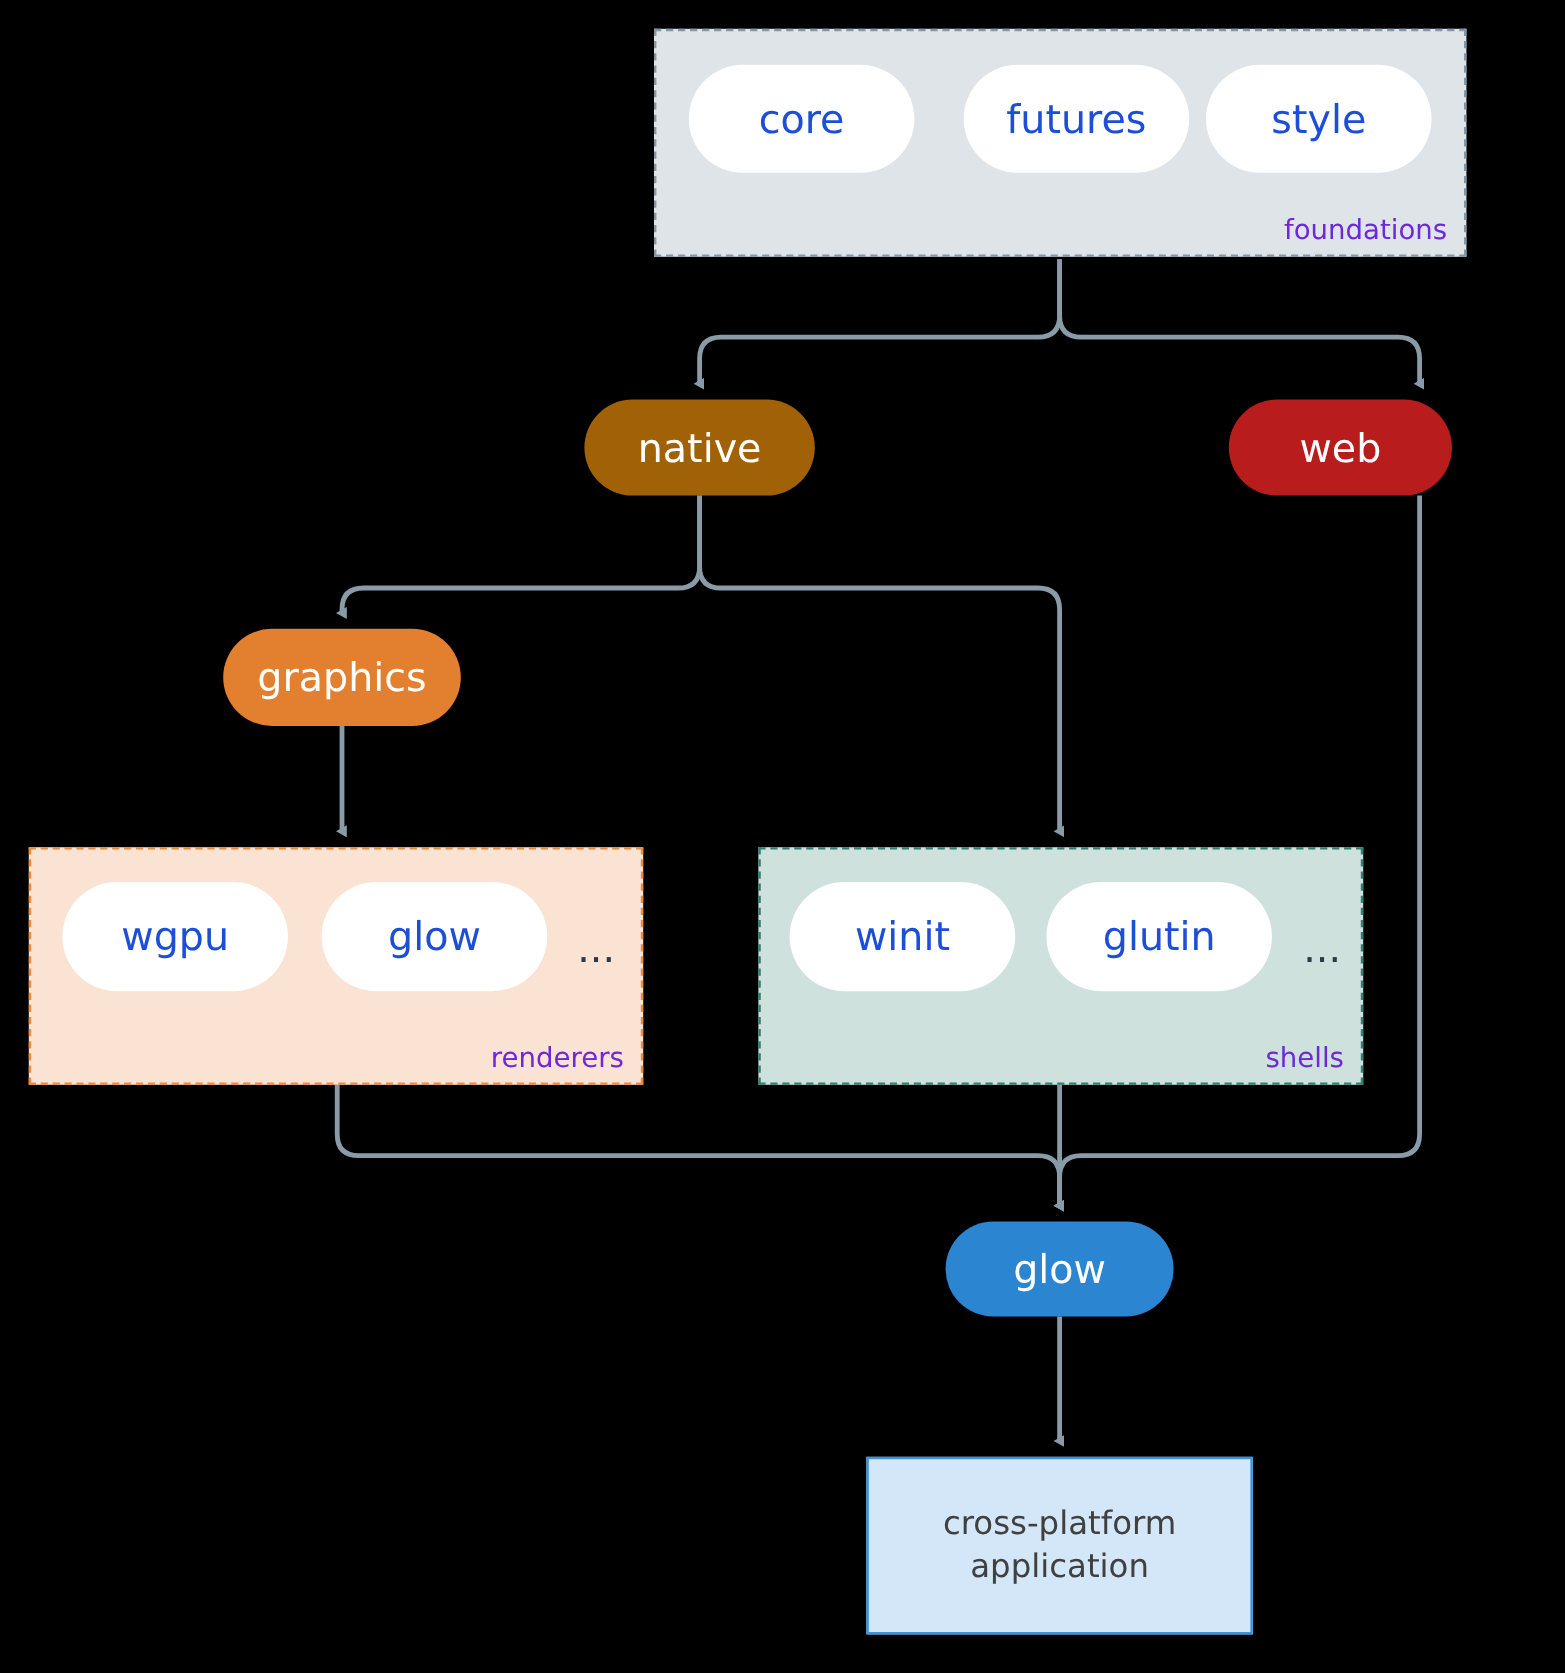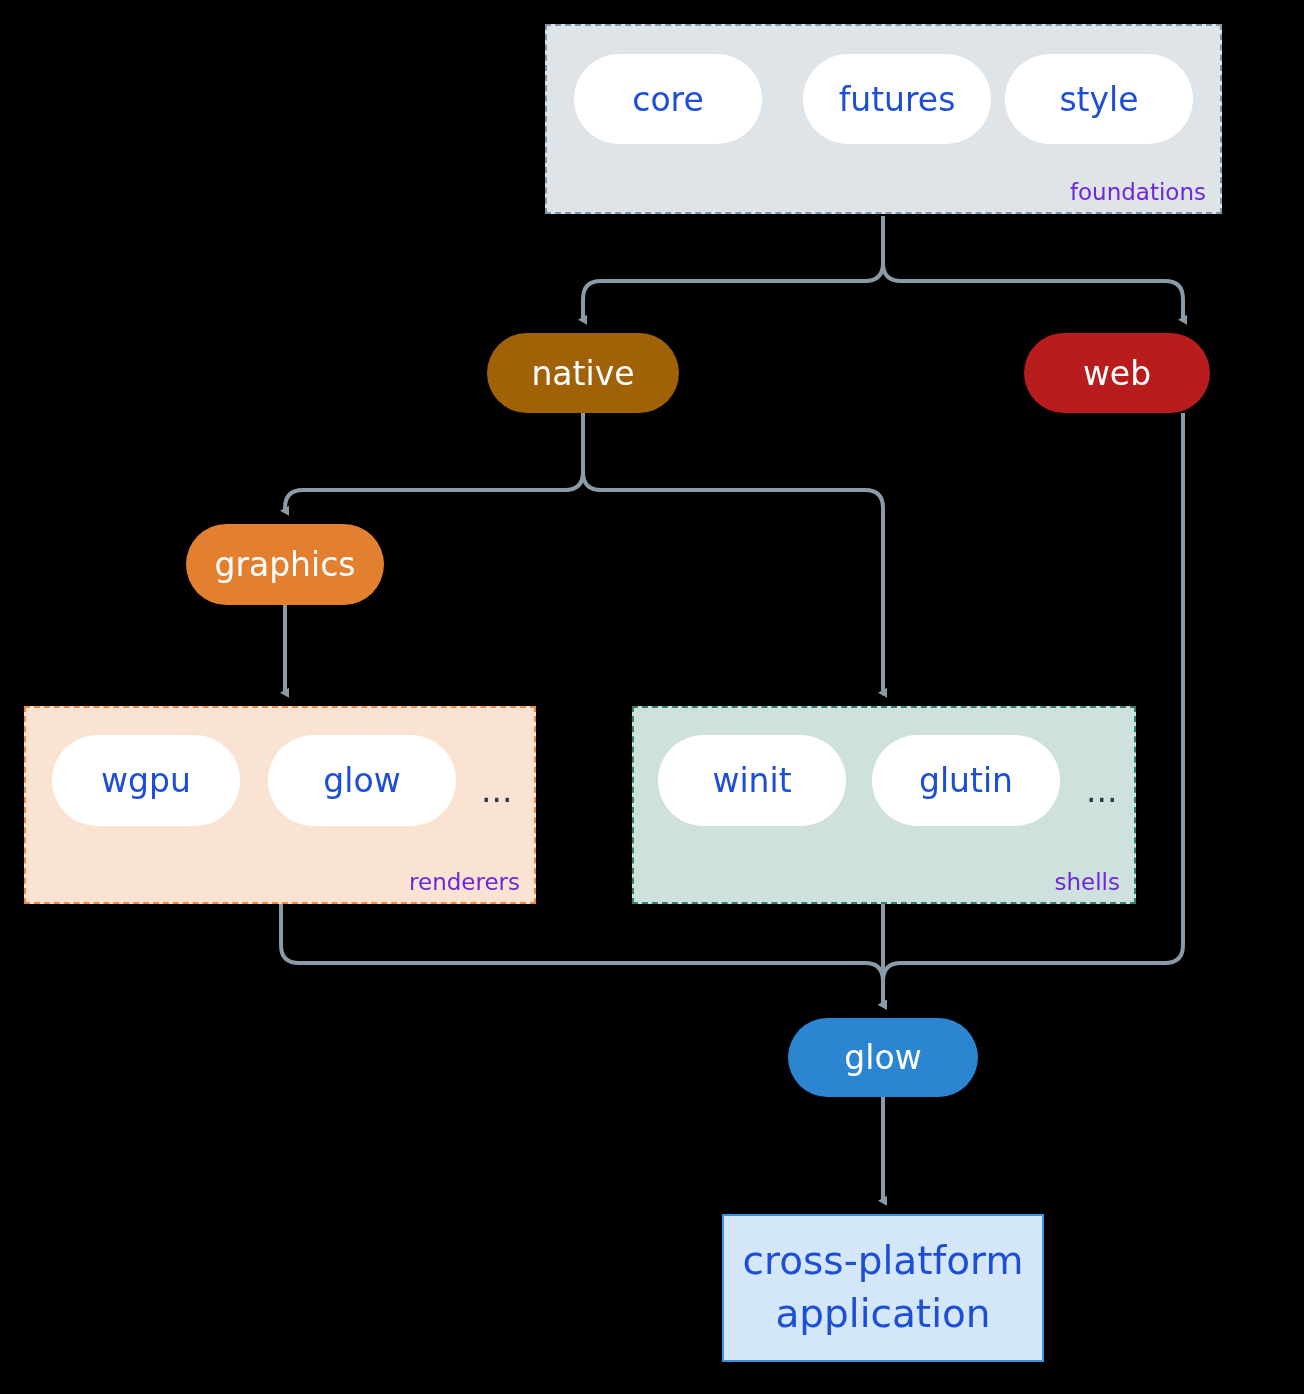--- a/index.html
+++ b/index.html
@@ -111,22 +111,22 @@
     top: 1214px;
     width: 322px;
     height: 148px;
     box-sizing: border-box;
     background: #d3e7f8;
     border: 2px solid #3993dd;
     display: flex;
     flex-direction: column;
     align-items: center;
     justify-content: center;
-    font-size: 39px;
-    color: #1d4ed8;
+    font-size: 27px;
+    color: #404040;
     line-height: 1.35;
     text-align: center;
   }
   #node-application span { display: block; white-space: nowrap; }
 </style>
 </head>
 <body>
 
 <div id="canvas">
 

